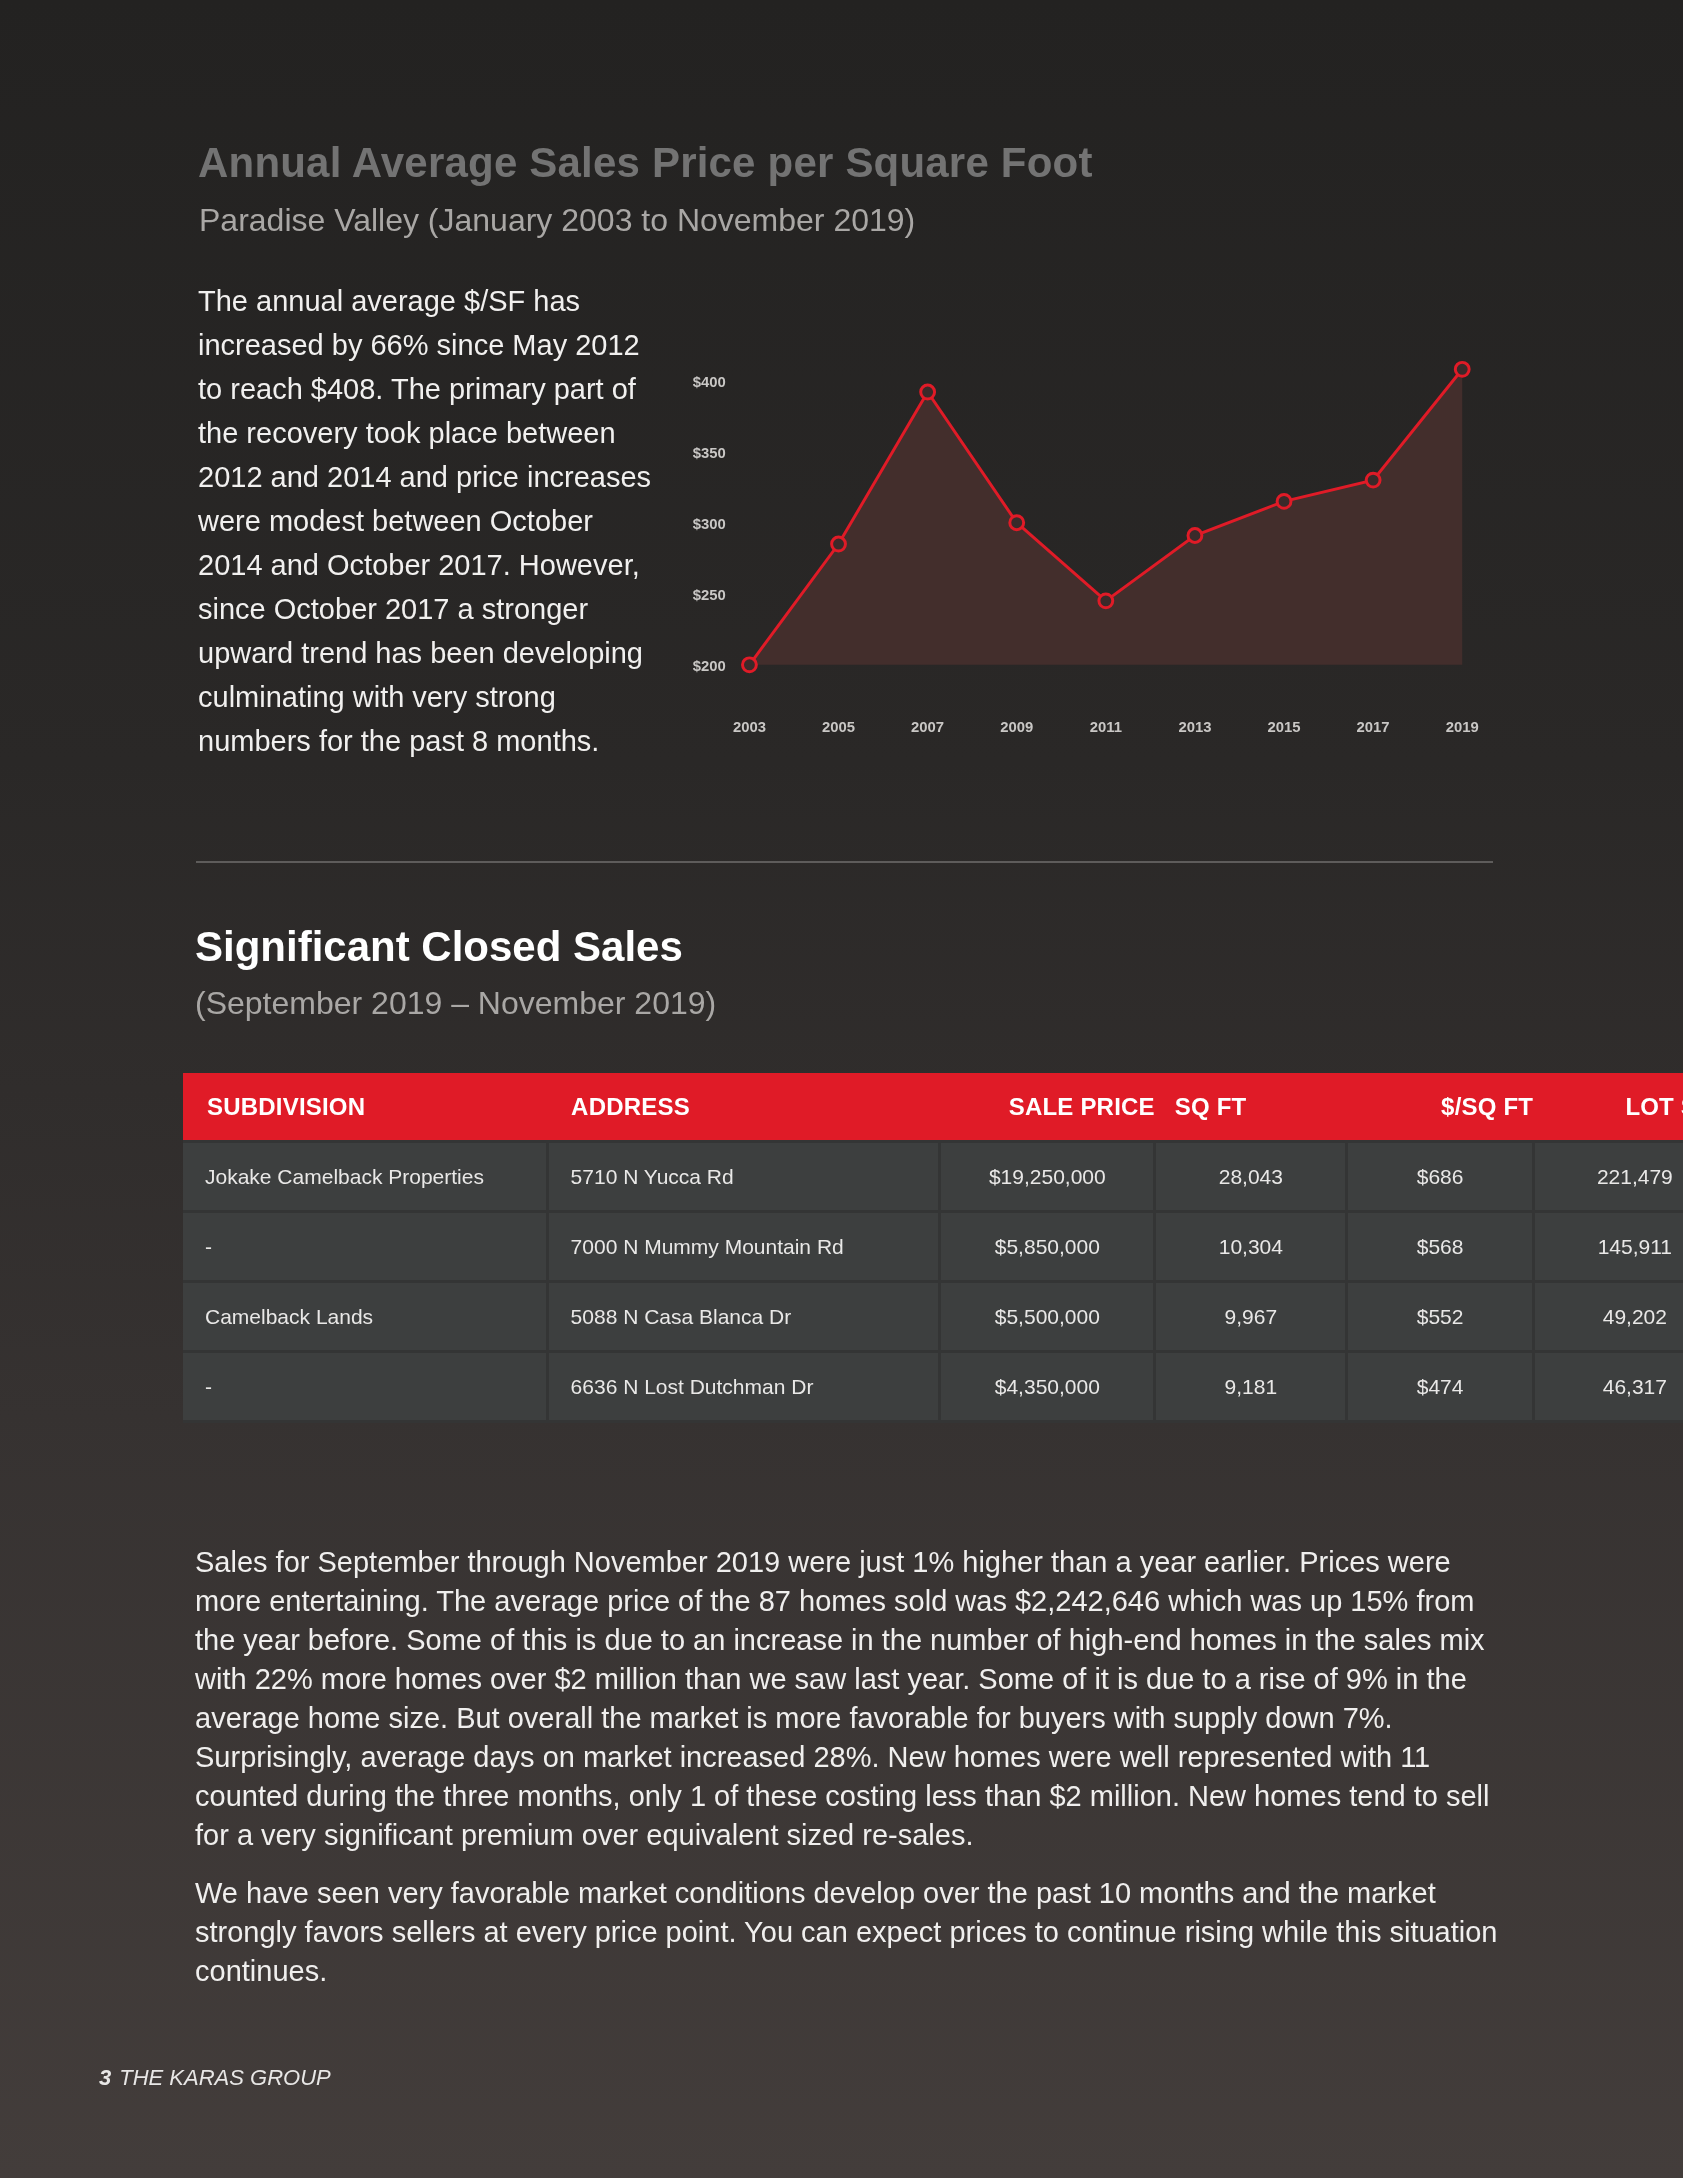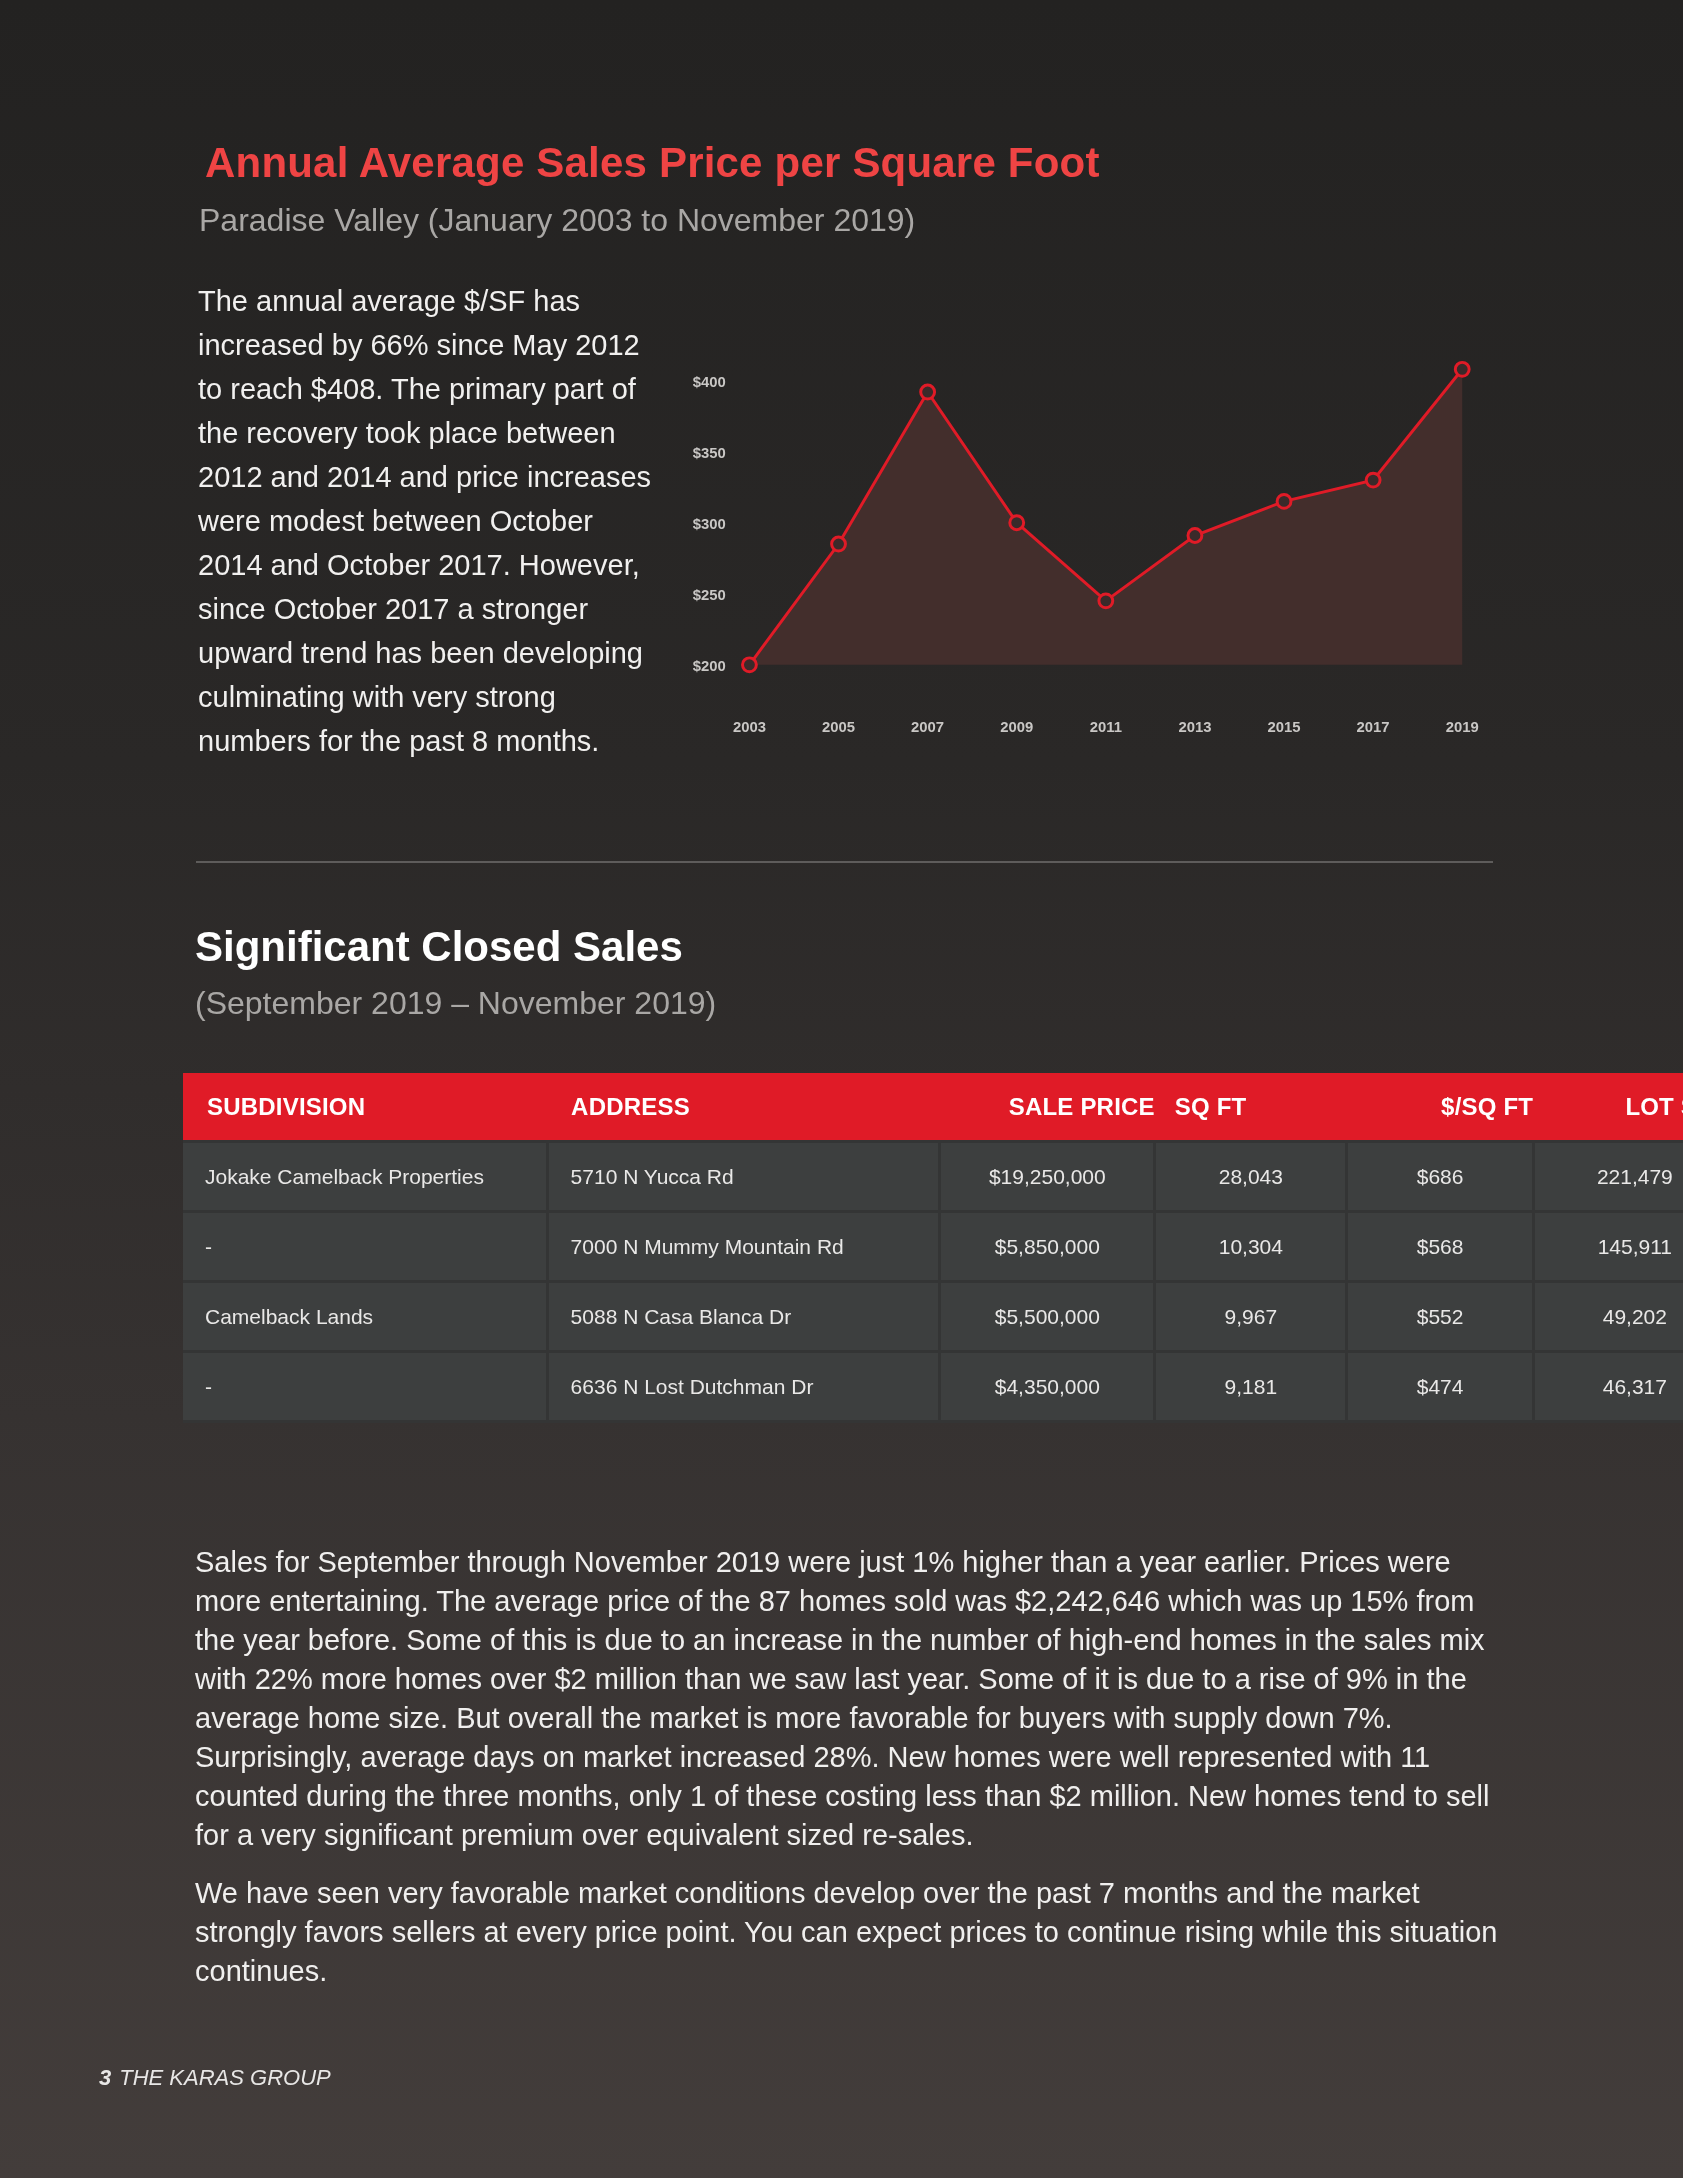--- a/index.html
+++ b/index.html
@@ -5,21 +5,21 @@
     html, body { margin: 0; padding: 0; }
     body {
       width: 1683px; height: 2178px; overflow: hidden;
       background: linear-gradient(180deg, #232221 0%, #2a2827 35%, #363231 65%, #433d3b 100%);
       font-family: "Liberation Sans", "DejaVu Sans", sans-serif;
       color: #ffffff;
       position: relative;
     }
     .h1 {
       position: absolute; left: 198px; top: 139px;
-      font-size: 42px; font-weight: bold; letter-spacing: 0.2px; color: #ef4444; margin-left: 7px;
+      font-size: 42px; font-weight: bold; letter-spacing: 0.2px; color: #737373;
     }
     .sub {
       position: absolute; left: 199px; top: 202px;
       font-size: 32px; color: #a9a7a5; font-weight: normal;
     }
     .intro {
       position: absolute; left: 198px; top: 279px; width: 455px;
       font-size: 29px; line-height: 44px; color: #f1f0ef;
     }
     #chart { position: absolute; left: 673px; top: 347px; }
@@ -160,18 +160,18 @@
         <td>6636 N Lost Dutchman Dr</td>
         <td class="c">$4,350,000</td>
         <td class="c">9,181</td>
         <td class="c">$474</td>
         <td class="c">46,317</td>
       </tr>
     </tbody>
 </table>
 
 <div class="body p1">Sales for September through November 2019 were just 1% higher than a year earlier. Prices were more entertaining. The average price of the 87 homes sold was $2,242,646 which was up 15% from the year before. Some of this is due to an increase in the number of high-end homes in the sales mix with 22% more homes over $2 million than we saw last year. Some of it is due to a rise of 9% in the average home size. But overall the market is more favorable for buyers with supply down 7%. Surprisingly, average days on market increased 28%. New homes were well represented with 11 counted during the three months, only 1 of these costing less than $2 million. New homes tend to sell for a very significant premium over equivalent sized re-sales.</div>
-<div class="body p2">We have seen very favorable market conditions develop over the past 7 months and the market strongly favors sellers at every price point. You can expect prices to continue rising while this situation continues.</div>
+<div class="body p2">We have seen very favorable market conditions develop over the past 10 months and the market strongly favors sellers at every price point. You can expect prices to continue rising while this situation continues.</div>
 
 <div class="footer">
   <span class="num">3</span><span>THE KARAS GROUP</span>
 </div>
 
 
 </body></html>

